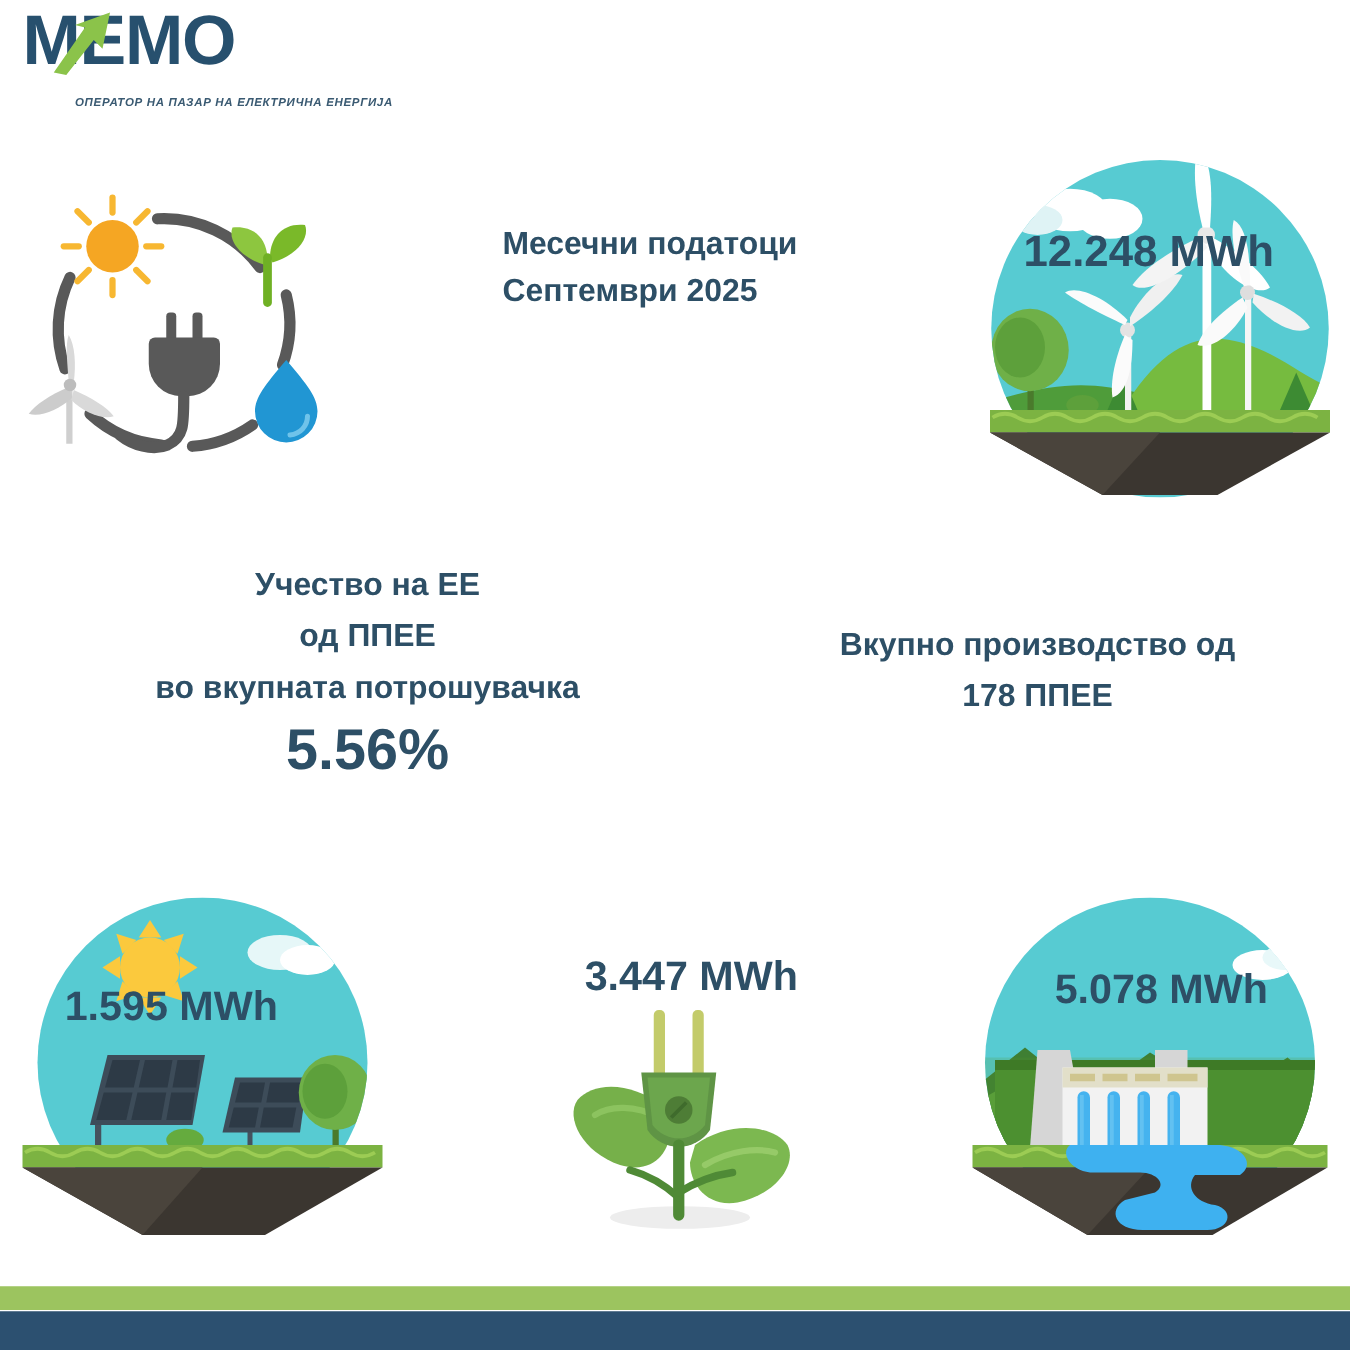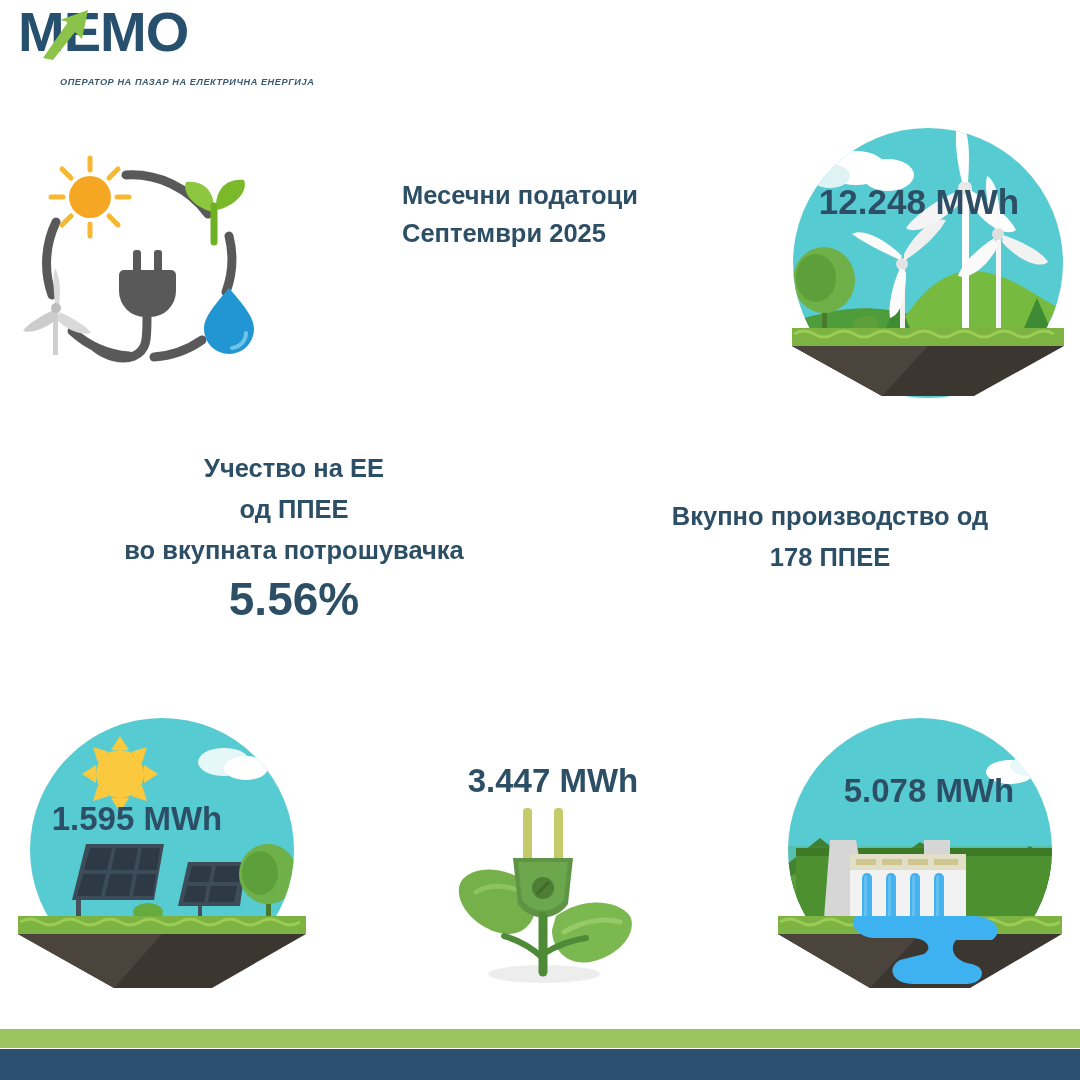--- a/index.html
+++ b/index.html
@@ -109,21 +109,21 @@
     color: #2d4f66;
     white-space: nowrap;
     text-align: center;
     line-height: 1;
   }
 
   #wind-card   { left: 778px; top: 128px;  width: 300px; height: 270px; }
   #wind-value  { left: 0;  top: 56px;  width: 282px; font-size: 35px; text-align: center; }
 
   #solar-card  { left: 2px;  top: 718px;  width: 320px; height: 272px; }
-  #solar-value { left: 0;  top: 84px;  width: 270px; font-size: 33px; }
+  #solar-value { left: 0;  top: 70px;  width: 270px; font-size: 33px; }
 
   #bio-card    { left: 440px; top: 808px; width: 210px; height: 180px; }
   #bio-value   { left: 13px;  top: -44px; width: 200px; font-size: 33px; }
 
   #hydro-card  { left: 760px; top: 718px; width: 320px; height: 272px; }
   #hydro-value { left: 34px; top: 56px;  width: 270px; font-size: 33px; }
 
   
   .footer-green {
     position: absolute; left: 0; bottom: 32px;

